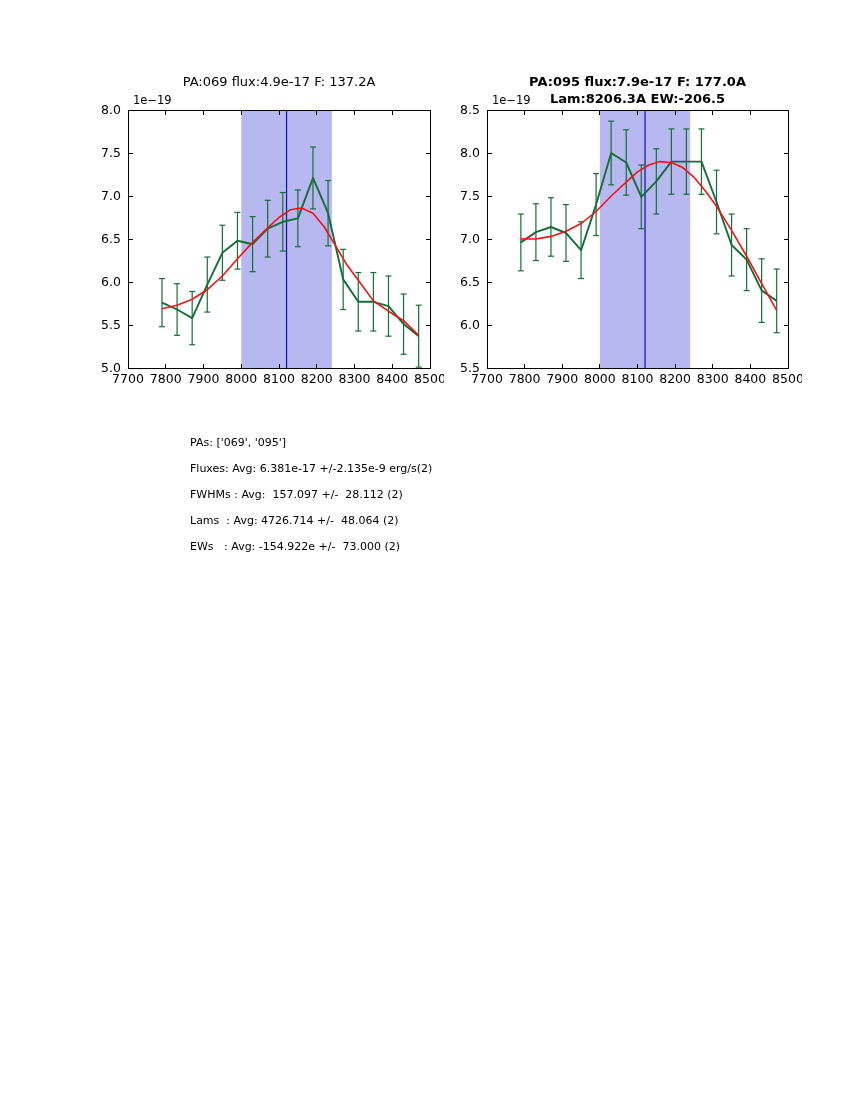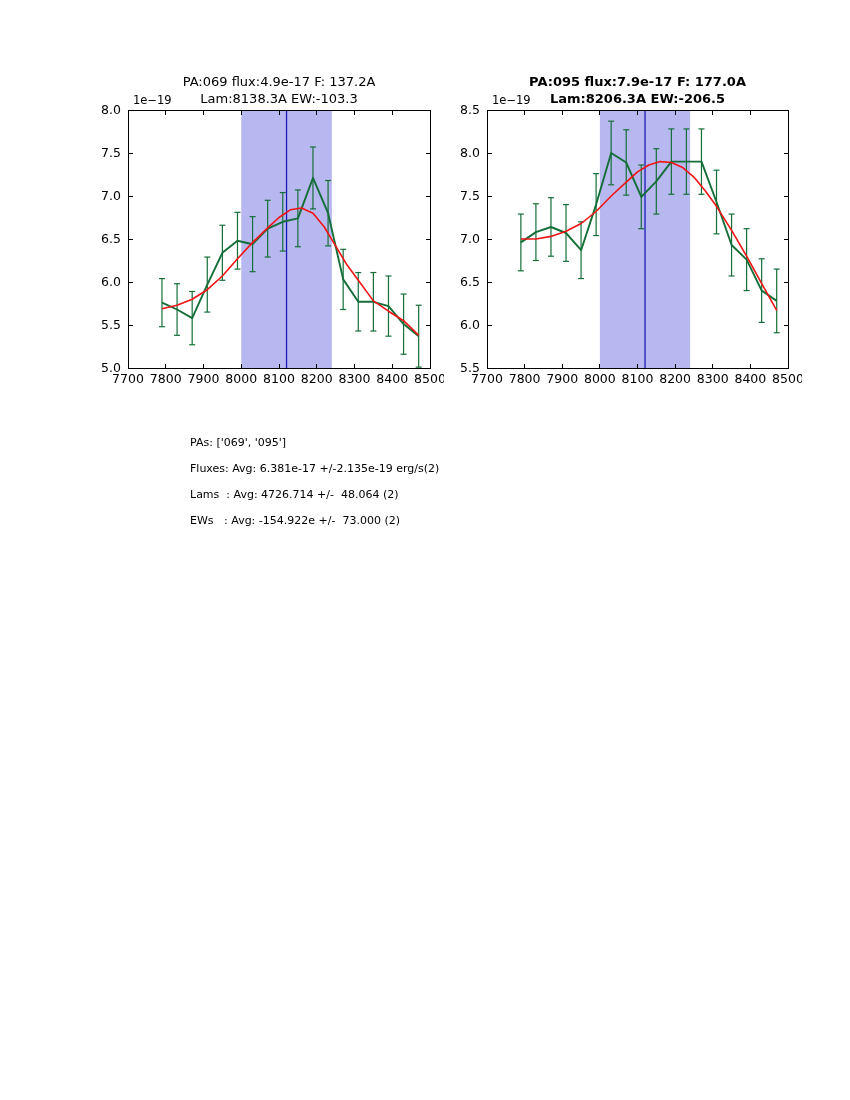--- a/index.html
+++ b/index.html
@@ -45,21 +45,20 @@
     line-height: 20px;
   }
 </style>
 </head>
 <body>
 
 <div id="page">
 
   <div class="chart-title" style="left:105px; width:302px;">
     <div>PA:069 flux:4.9e-17 F: 137.2A</div>
-    <div>Lam:8138.3A EW:-103.3</div>
   </div>
 
   <div class="chart-title" style="left:464px; width:301px;font-weight:bold;">
     <div>PA:095 flux:7.9e-17 F: 177.0A</div>
     <div>Lam:8206.3A EW:-206.5</div>
   </div>
 
   <div class="offset-label" style="left:110px;">1e−19</div>
 
   <div class="offset-label" style="left:469px;">1e−19</div>
@@ -288,18 +287,19 @@
         <line x1="346" x2="341.5" y1="49" y2="49" stroke="#000" stroke-width="1" shape-rendering="crispEdges"></line>
         <text x="38" y="53" text-anchor="end">8.0</text>
         <line x1="45" x2="49.5" y1="6" y2="6" stroke="#000" stroke-width="1" shape-rendering="crispEdges"></line>
         <line x1="346" x2="341.5" y1="6" y2="6" stroke="#000" stroke-width="1" shape-rendering="crispEdges"></line>
         <text x="38" y="10" text-anchor="end">8.5</text>
       </svg>
     </div>
 
   <div class="stats-block">
     <div class="stats-line">PAs: ['069', '095']</div>
-    <div class="stats-line">Fluxes: Avg: 6.381e-17 +/-2.135e-19 erg/s(2)</div>
+    <div class="stats-line">Fluxes: Avg: 6.381e-17 +/-2.135e-9 erg/s(2)</div>
+    <div class="stats-line">FWHMs : Avg:  157.097 +/-  28.112 (2)</div>
     <div class="stats-line">Lams  : Avg: 4726.714 +/-  48.064 (2)</div>
     <div class="stats-line">EWs   : Avg: -154.922e +/-  73.000 (2)</div>
   </div>
 
 </div>
 
 </body></html>

